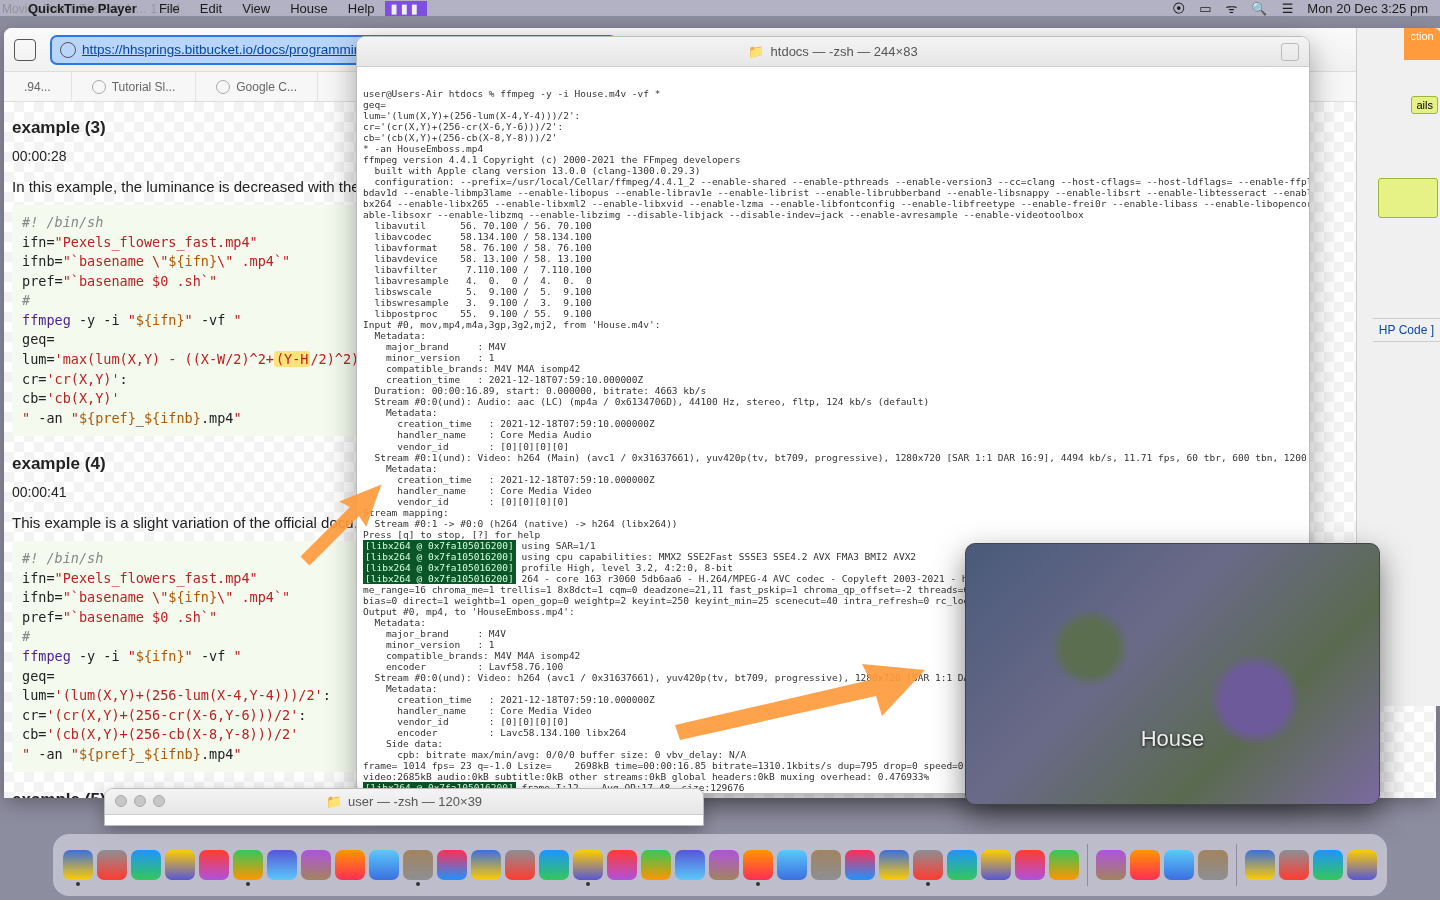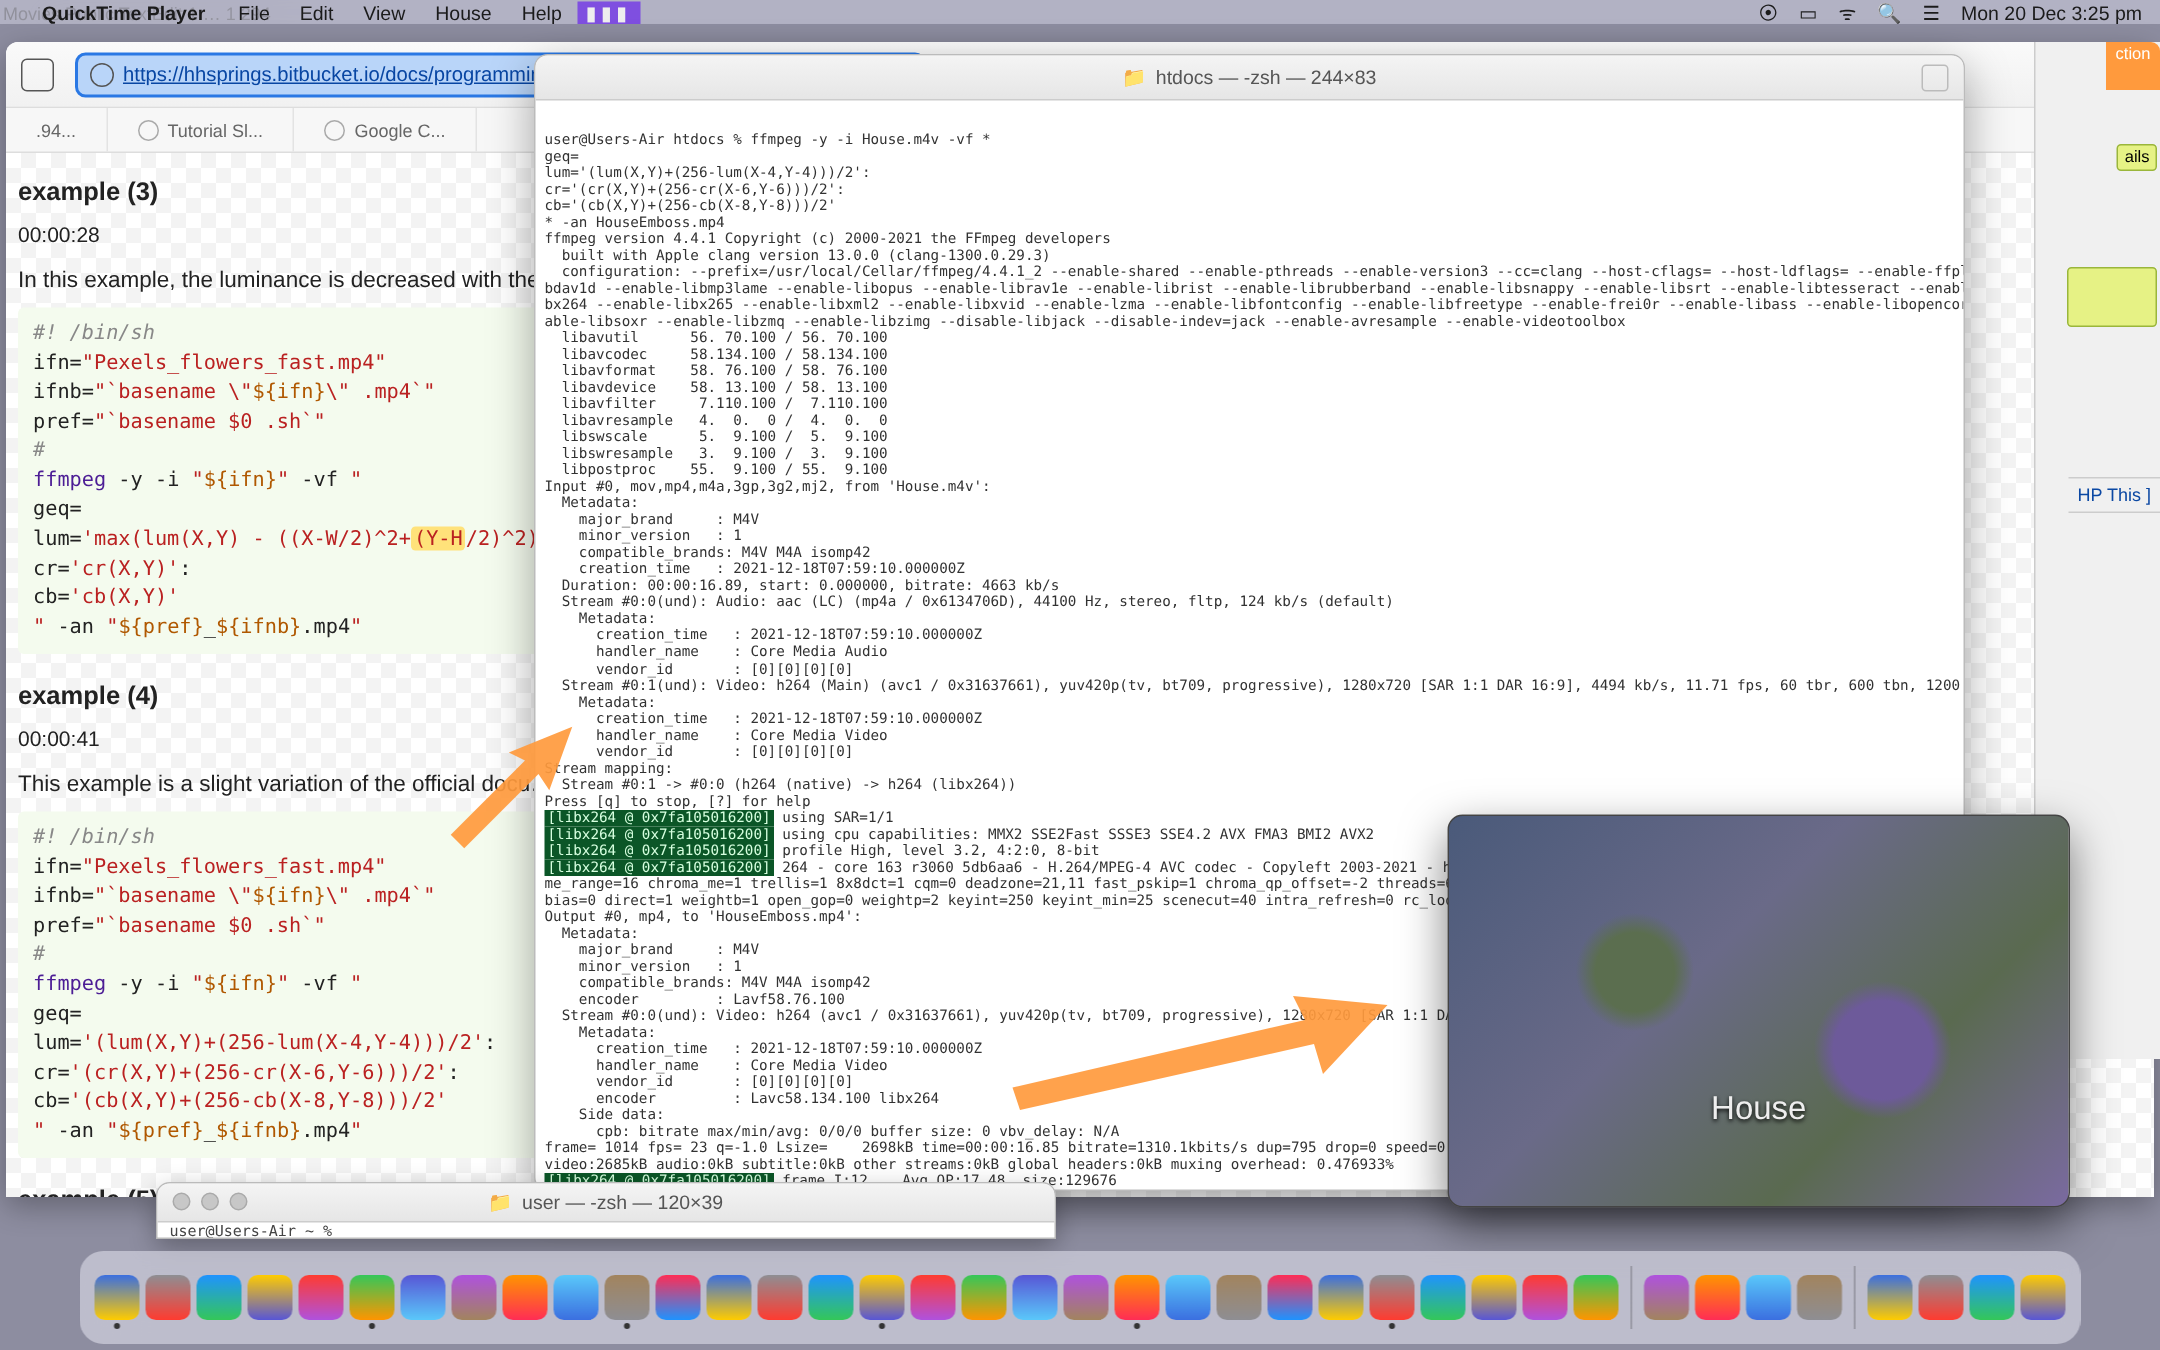--- a/index.html
+++ b/index.html
@@ -217,21 +217,21 @@
 
     <h3>example (5)</h3>
 
   </div>
 </div>
 
 <div class="sidepeek">
   <div class="corner">ction</div>
   <div class="chip" style="top:68px">ails</div>
   <div class="chip" style="top:150px;height:40px;width:60px"></div>
-  <div class="btn" style="top:290px">HP This ]</div>
+  <div class="btn" style="top:290px">HP Code ]</div>
 </div>
 
 <div class="termbig">
   <div class="tb-title">
     <span style="margin-right:6px">📁</span>
     <span>htdocs — -zsh — 244×83</span>
     <span class="wbtn"></span>
   </div>
   <div class="termbody" id="tbbody">user@Users-Air htdocs % ffmpeg -y -i House.m4v -vf *
 geq=
@@ -320,21 +320,20 @@
 <div class="termsmall">
   <div class="tb-title">
     <div class="traffic">
       <span class="tlight"></span>
       <span class="tlight"></span>
       <span class="tlight"></span>
     </div>
     <span style="margin-right:6px">📁</span>
     <span>user — -zsh — 120×39</span>
   </div>
-  <div class="line">user@Users-Air ~ % </div>
 </div>
 
 <div class="preview">
   <div class="label">House</div>
 </div>
 
 <div class="arrow" style="top:480px;left:296px;width:90px;height:90px">
   <svg viewBox="0 0 100 100">
       <path d="M5 85 L60 30 L48 24 L95 5 L78 52 L70 40 L15 95 Z"></path>
     </svg>

